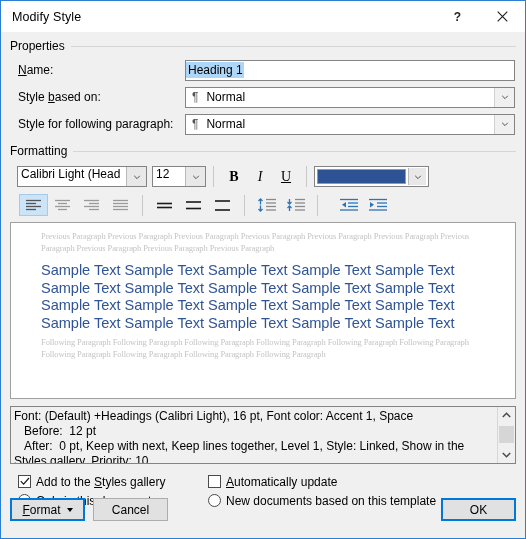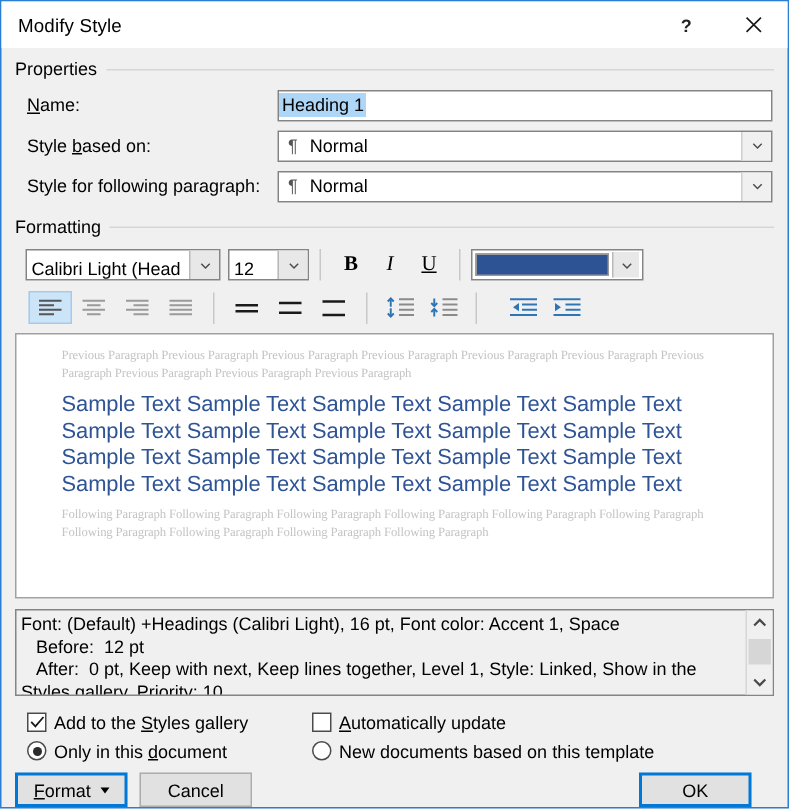--- a/index.html
+++ b/index.html
@@ -148,21 +148,21 @@
     height: 23px;
     margin-top: 6px;
     padding-left: 7px;
   }
   .fontbox {
     height: 21px;
     box-sizing: border-box;
     border: 1px solid #848484;
     background: #fff;
     display: flex;
-    align-items: flex-end;
+    align-items: flex-start;
   }
   .fontbox .txt {
     font-size: 12px;
     padding-left: 3px;
     white-space: nowrap;
     overflow: hidden;
   }
   .fontbox .drop {
     width: 19px; height: 19px;
     flex: none;
@@ -337,24 +337,24 @@
   }
   .rb .dot {
     width: 6px; height: 6px;
     border-radius: 50%;
     background: #2b2b2b;
   }
 
   
   .footer {
     position: absolute;
-    left: 0; right: 15px; bottom: 0;
+    left: 0; right: 0; bottom: 0;
     height: 40px;
     display: flex;
-    align-items: flex-end;
+    align-items: flex-start;
     padding: 0 9px;
     box-sizing: border-box;
   }
   .btn {
     height: 23px;
     box-sizing: border-box;
     border: 1px solid #adadad;
     background: #e1e1e1;
     font-size: 12px;
     display: flex;

